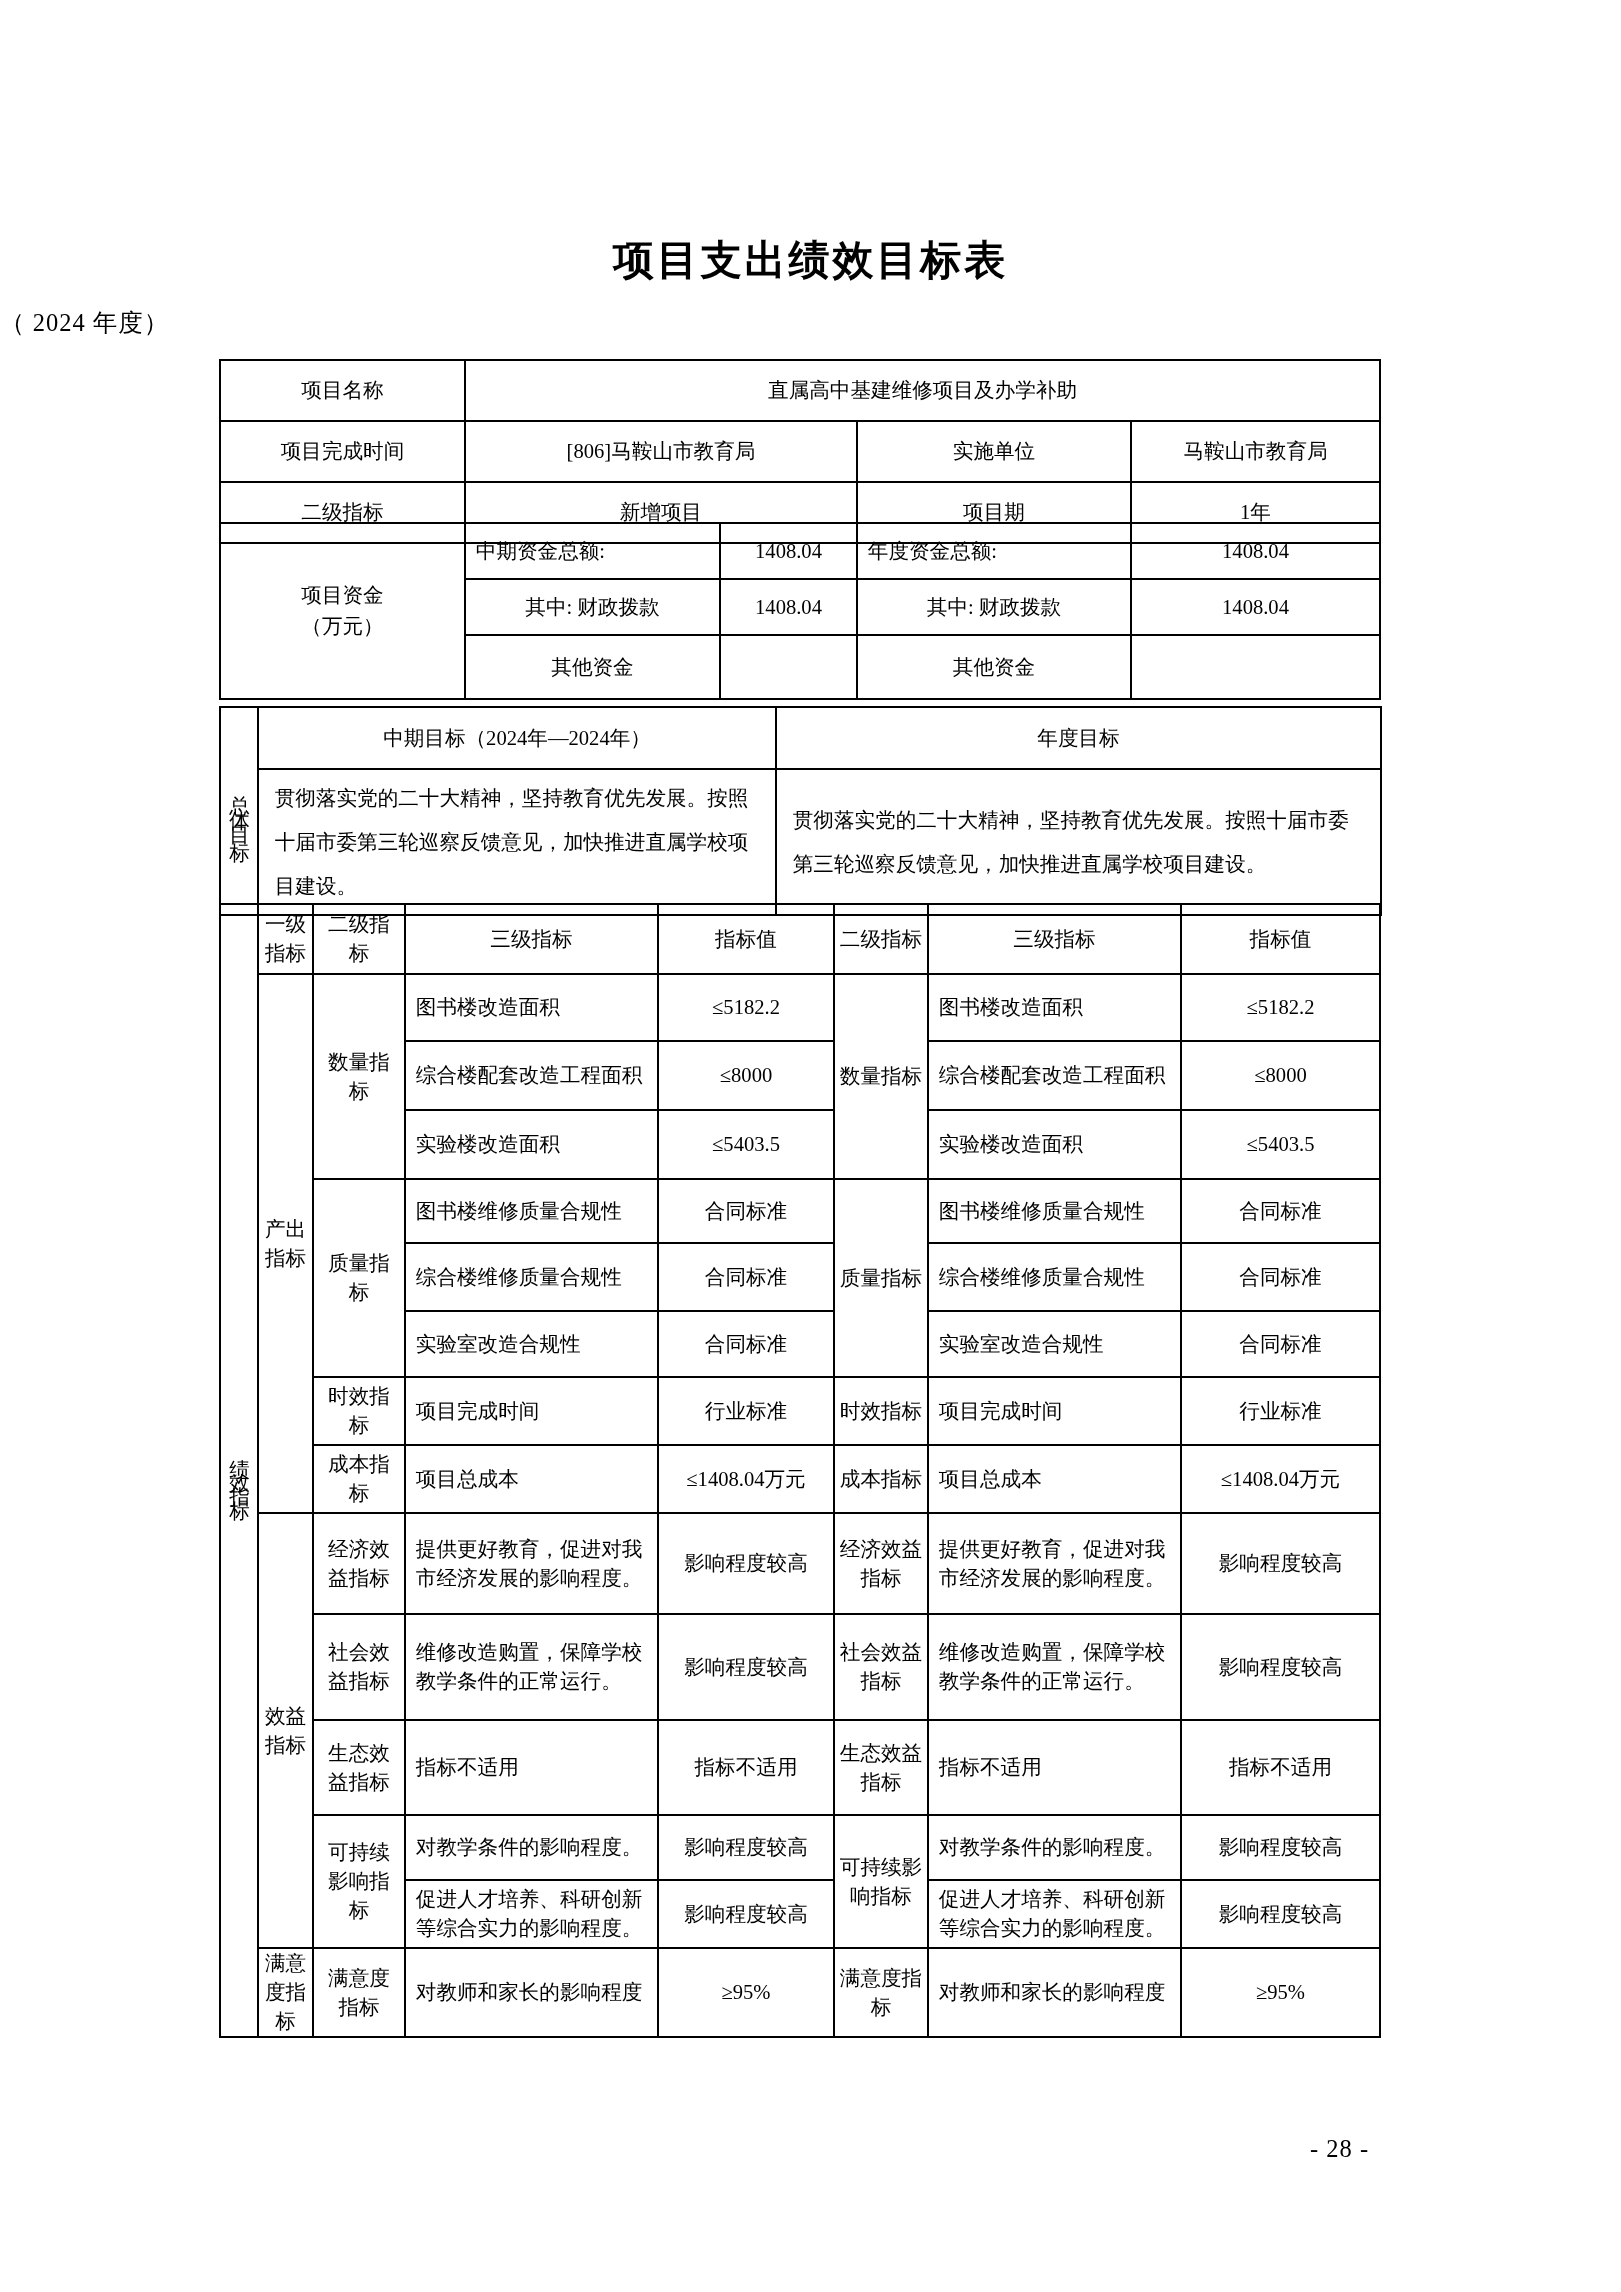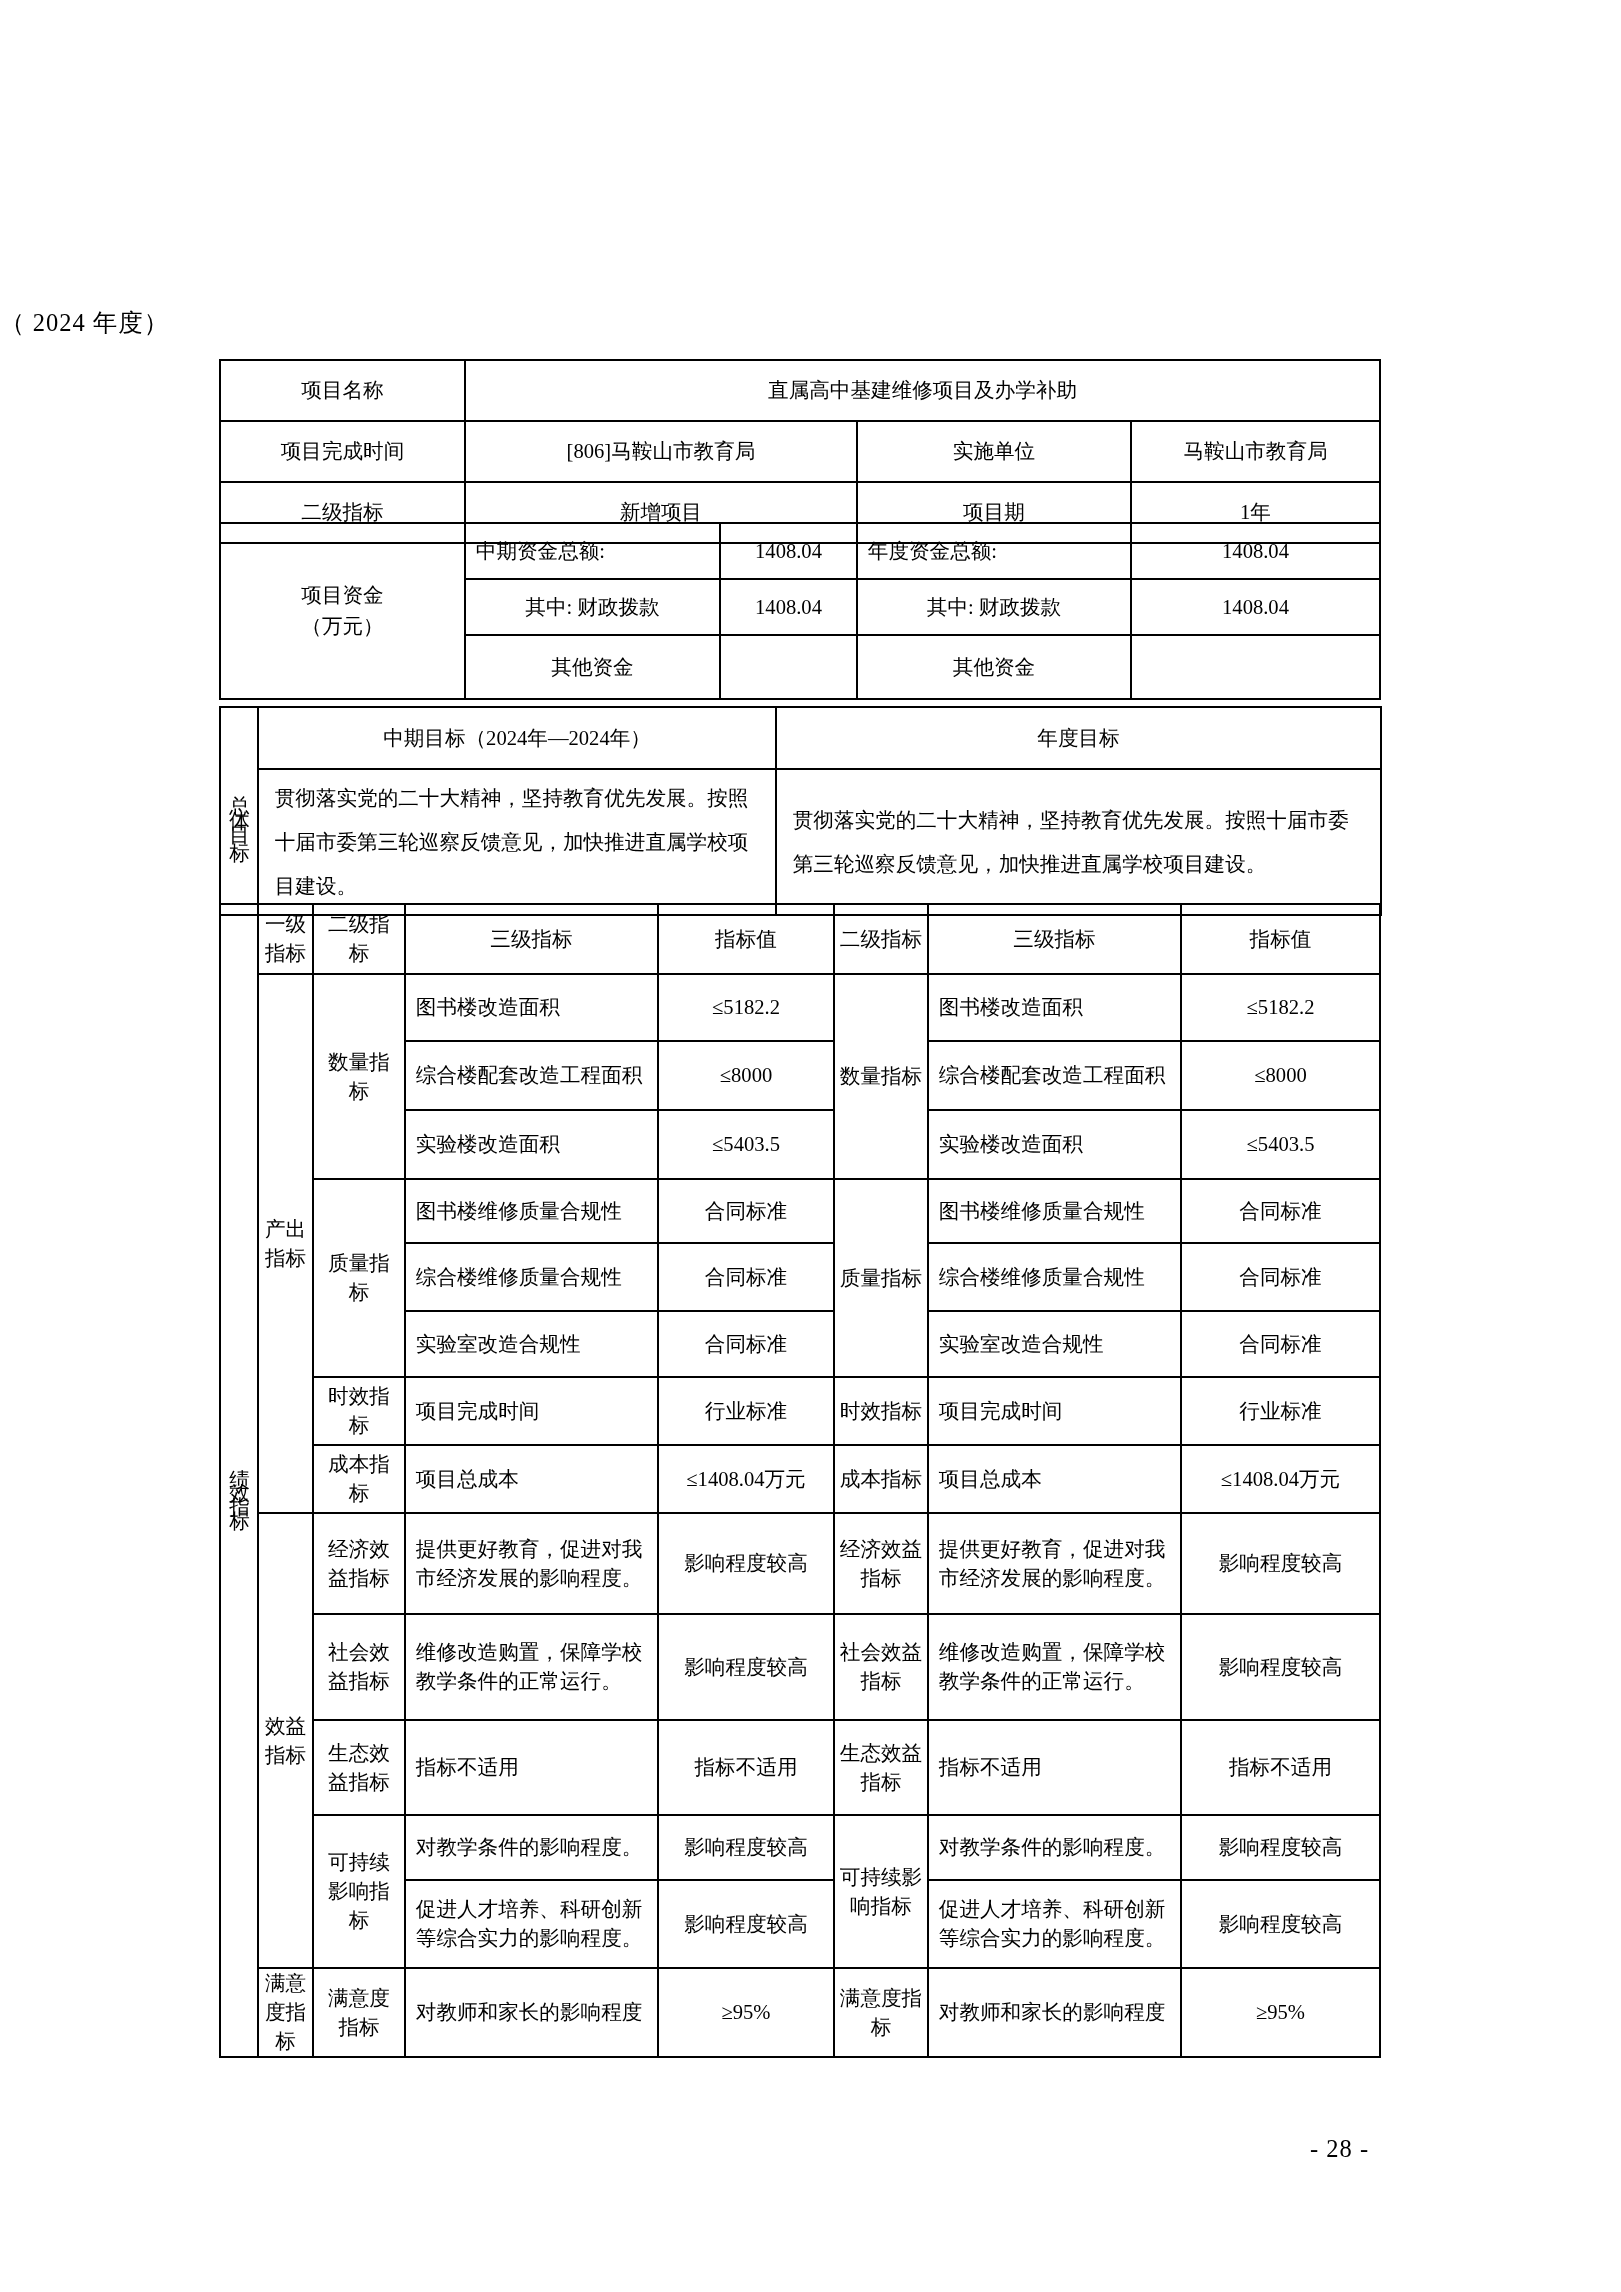--- a/index.html
+++ b/index.html
@@ -32,20 +32,21 @@
     letter-spacing:15.7px;margin:0 auto;
   }
   .fund-label div{line-height:31px;}
   .pgnum{position:absolute;top:2135px;left:1310px;font-size:24.5px;letter-spacing:1px;}
 </style>
 </head>
 <body>
 
 <div class="page">
 
+  <div class="doc-title">项目支出绩效目标表</div>
   <div class="doc-subtitle">（ 2024 年度）</div>
 
   <table class="tbl" style="top:359px;">
     <colgroup>
         <col style="width:245px">
         <col style="width:392px">
         <col style="width:274px">
         <col style="width:249px">
       </colgroup>
     <tbody>
@@ -230,21 +231,21 @@
       <td>指标不适用</td>
     </tr>
     <tr style="height:65px">
       <td rowspan="2">可持续影响指标</td>
       <td class="lft">对教学条件的影响程度。</td>
       <td>影响程度较高</td>
       <td rowspan="2">可持续影响指标</td>
       <td class="lft">对教学条件的影响程度。</td>
       <td>影响程度较高</td>
     </tr>
-    <tr style="height:88px">
+    <tr style="height:68px">
       <td class="lft">促进人才培养、科研创新等综合实力的影响程度。</td>
       <td>影响程度较高</td>
       <td class="lft">促进人才培养、科研创新等综合实力的影响程度。</td>
       <td>影响程度较高</td>
     </tr>
     <tr style="height:70px">
       <td>满意度指标</td>
       <td>满意度指标</td>
       <td class="lft">对教师和家长的影响程度</td>
       <td>≥95%</td>

